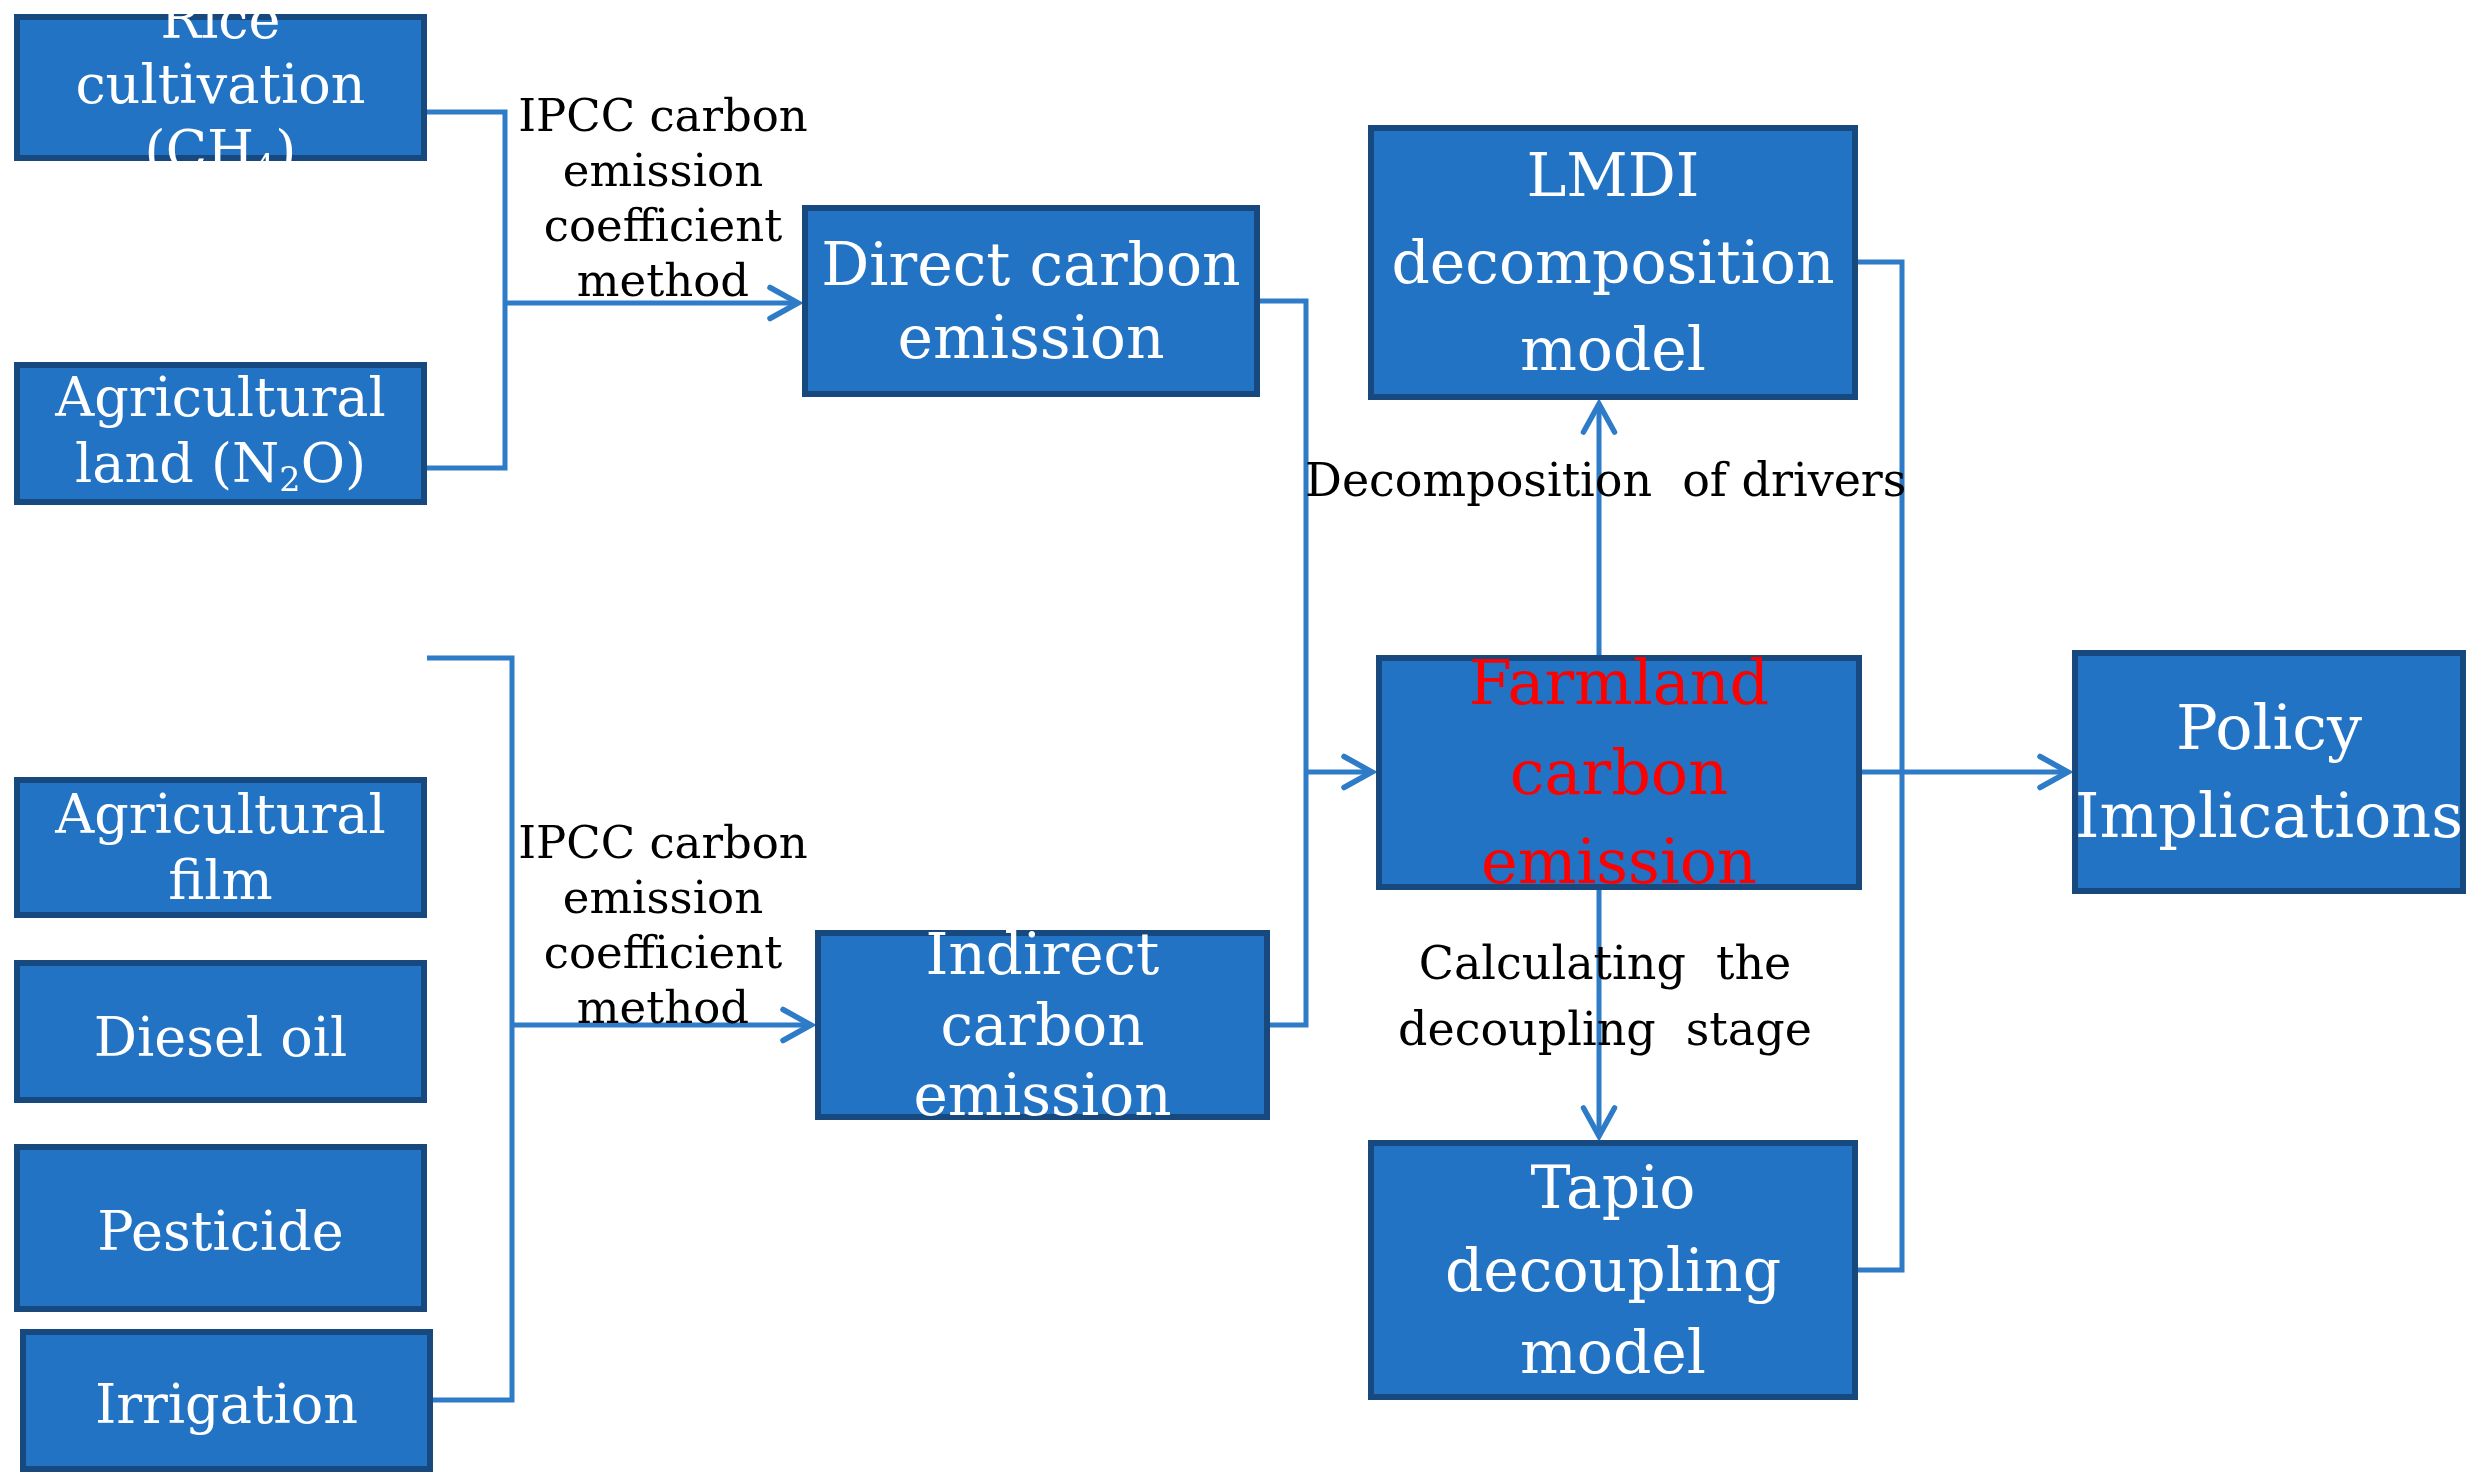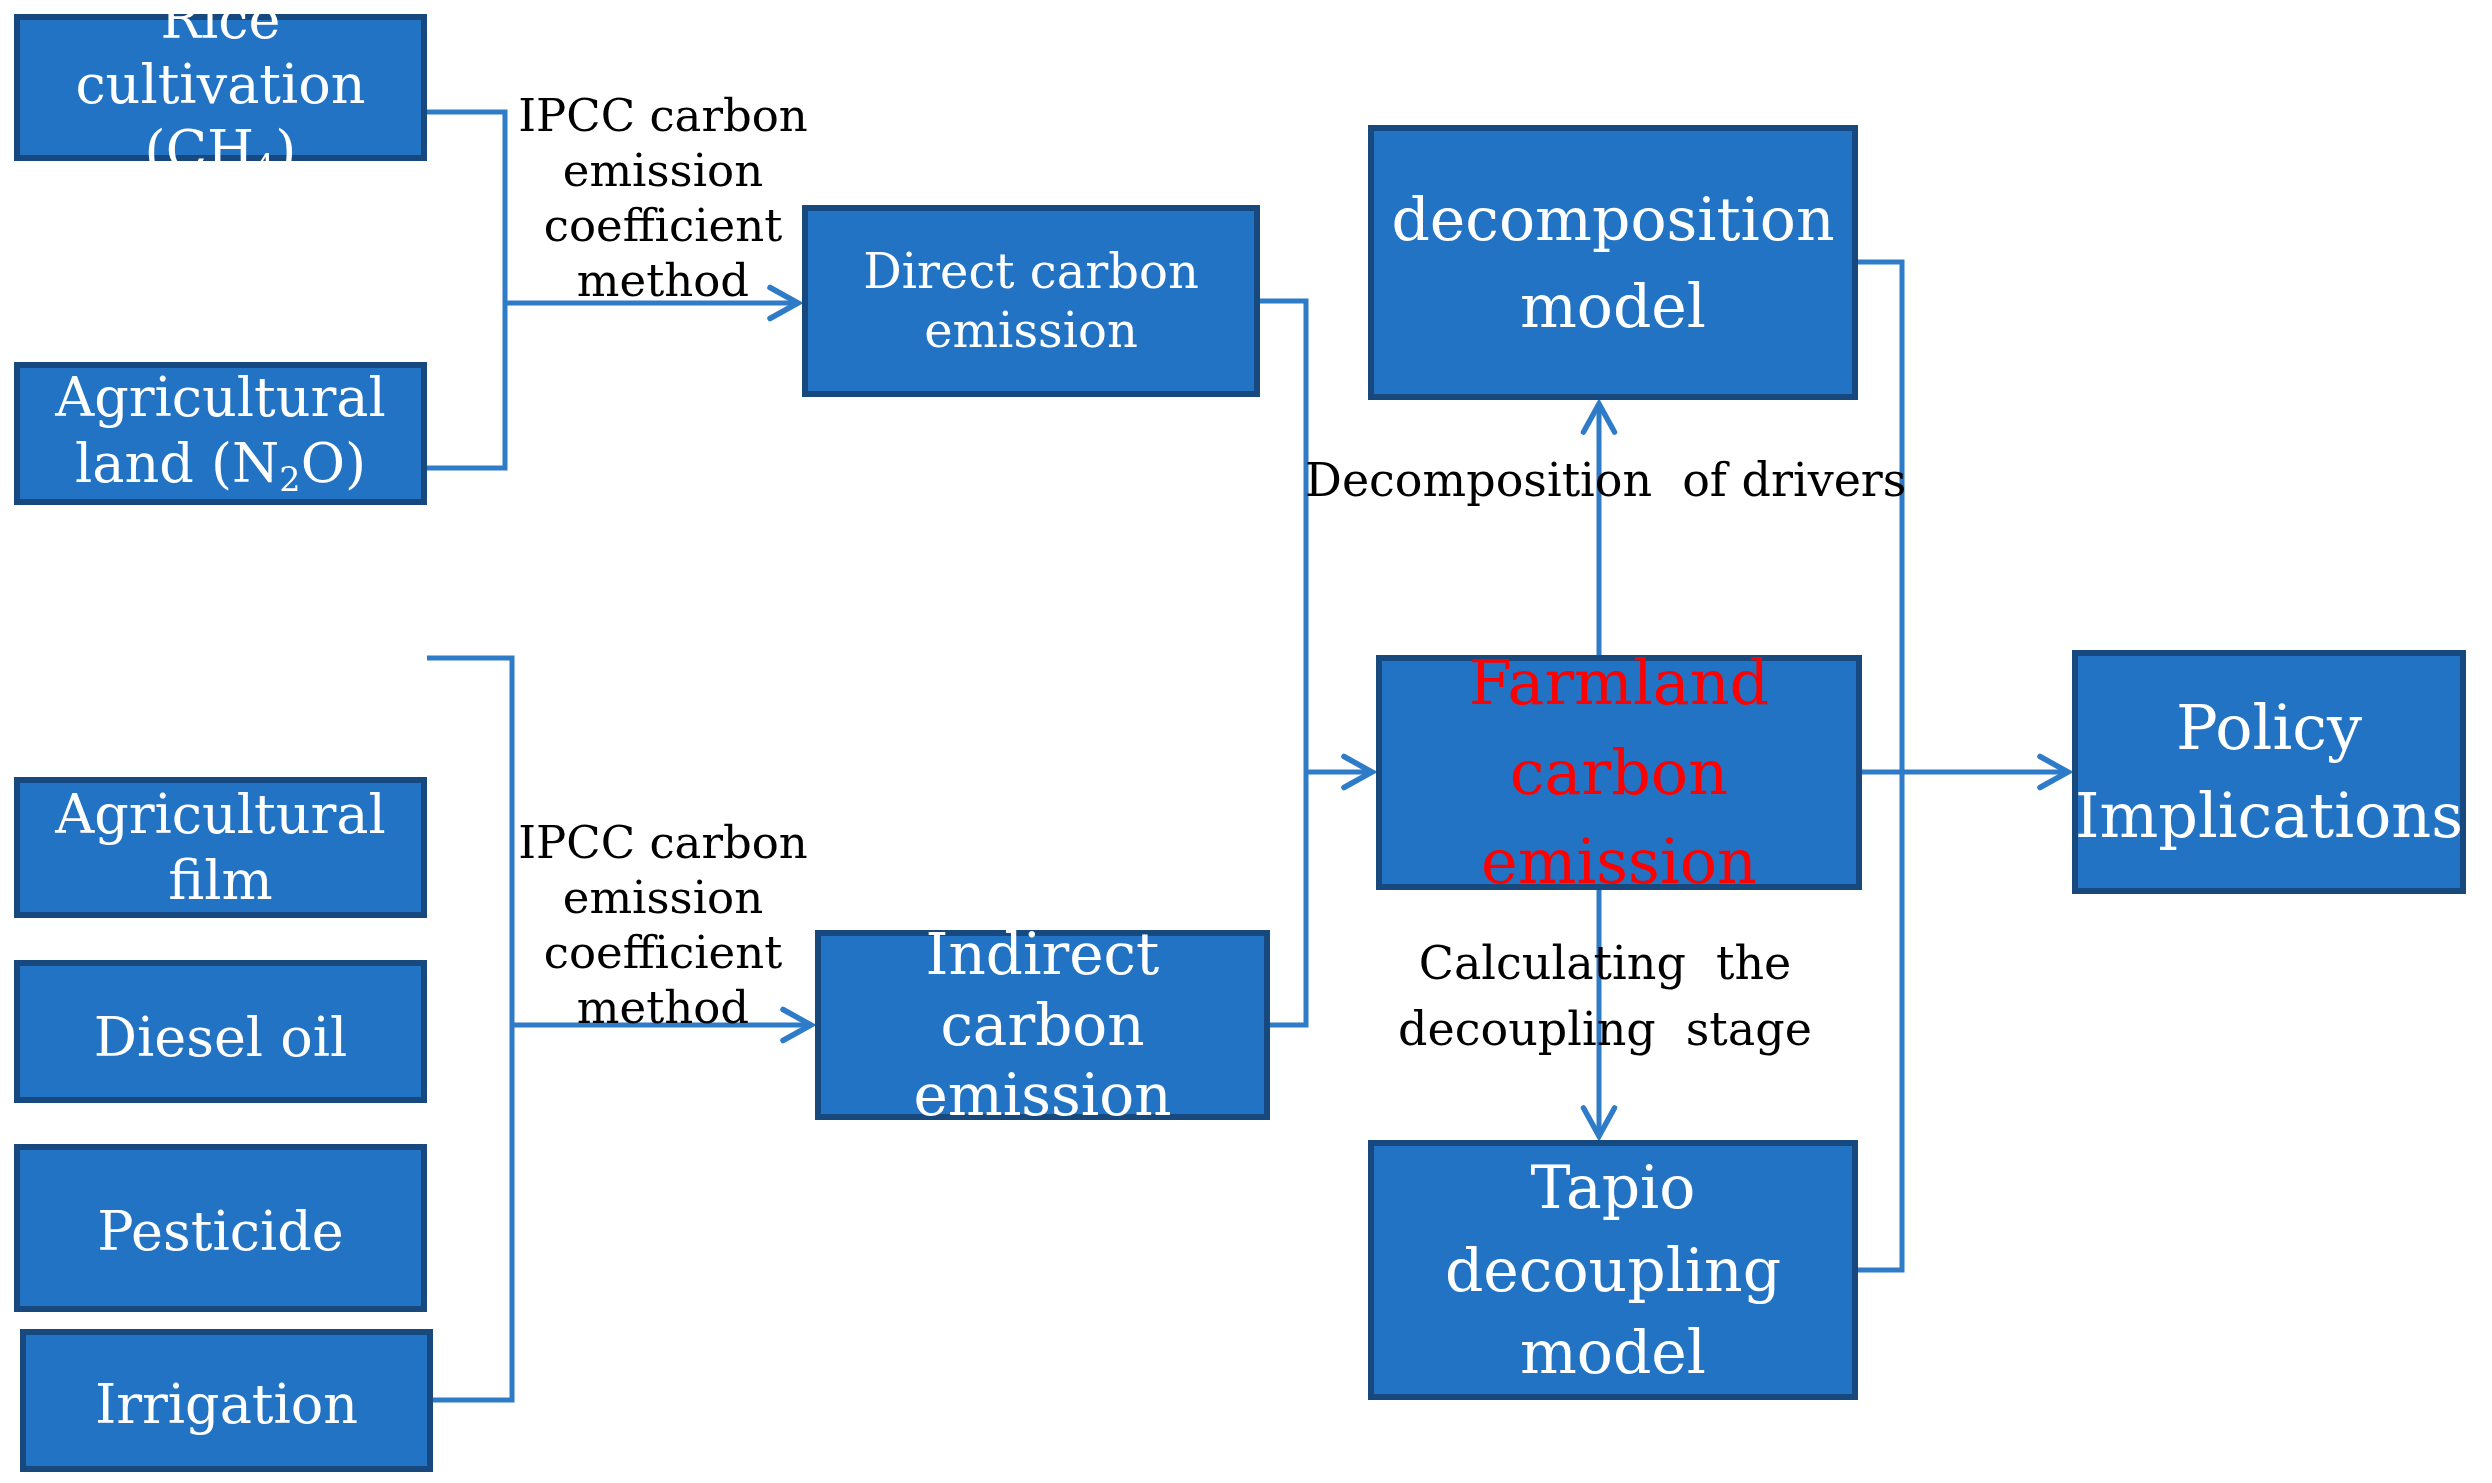--- a/index.html
+++ b/index.html
@@ -44,21 +44,21 @@
 
   
   #node-rice       { left: 14px;  top: 14px;   width: 413px; height: 147px; font-size: 54px; }
   #node-agland     { left: 14px;  top: 362px;  width: 413px; height: 143px; font-size: 54px; }
   #node-fertilizer { left: 14px;  top: 586px;  width: 413px; height: 143px; font-size: 54px; padding-top: 8px; }
   #node-agfilm     { left: 14px;  top: 777px;  width: 413px; height: 141px; font-size: 54px; }
   #node-diesel     { left: 14px;  top: 960px;  width: 413px; height: 143px; font-size: 54px; padding-top: 12px; }
   #node-pesticide  { left: 14px;  top: 1144px; width: 413px; height: 168px; font-size: 54px; padding-top: 8px; }
   #node-irrigation { left: 14px;  top: 1329px; width: 413px; height: 143px; font-size: 54px; padding-top: 8px; margin-left: 6px; }
   
-  #node-direct     { left: 802px; top: 205px;  width: 458px; height: 192px; font-size: 48px; }
+  #node-direct     { left: 802px; top: 205px;  width: 458px; height: 192px; font-size: 60px; }
   #node-indirect   { left: 815px; top: 930px;  width: 455px; height: 190px; font-size: 58px; }
   
   #node-lmdi       { left: 1368px; top: 125px;  width: 490px; height: 275px; font-size: 60px; line-height: 1.45; }
   #node-farmland   { left: 1376px; top: 655px;  width: 486px; height: 235px; font-size: 62px; line-height: 1.45; color: var(--c-farmland-text, #f00); }
   #node-tapio      { left: 1368px; top: 1140px; width: 490px; height: 260px; font-size: 60px; line-height: 1.38; }
   
   #node-policy     { left: 2072px; top: 650px;  width: 394px; height: 244px; font-size: 62px; line-height: 1.42; }
 
   #label-ipcc-top    { left: 463px;  top: 88px;   width: 400px; font-size: 45px; line-height: 55px; }
   #label-ipcc-bottom { left: 463px;  top: 815px;  width: 400px; font-size: 45px; line-height: 55px; }
@@ -129,20 +129,21 @@
     <div>Direct carbon</div>
     <div>emission</div>
   </div>
 
   <div class="node" id="node-indirect">
     <div>Indirect carbon</div>
     <div>emission</div>
   </div>
 
   <div class="node" id="node-lmdi">
+    <div>LMDI</div>
     <div>decomposition</div>
     <div>model</div>
   </div>
 
   <div class="node" id="node-farmland">
     <div>Farmland carbon</div>
     <div>emission</div>
   </div>
 
   <div class="node" id="node-tapio">

